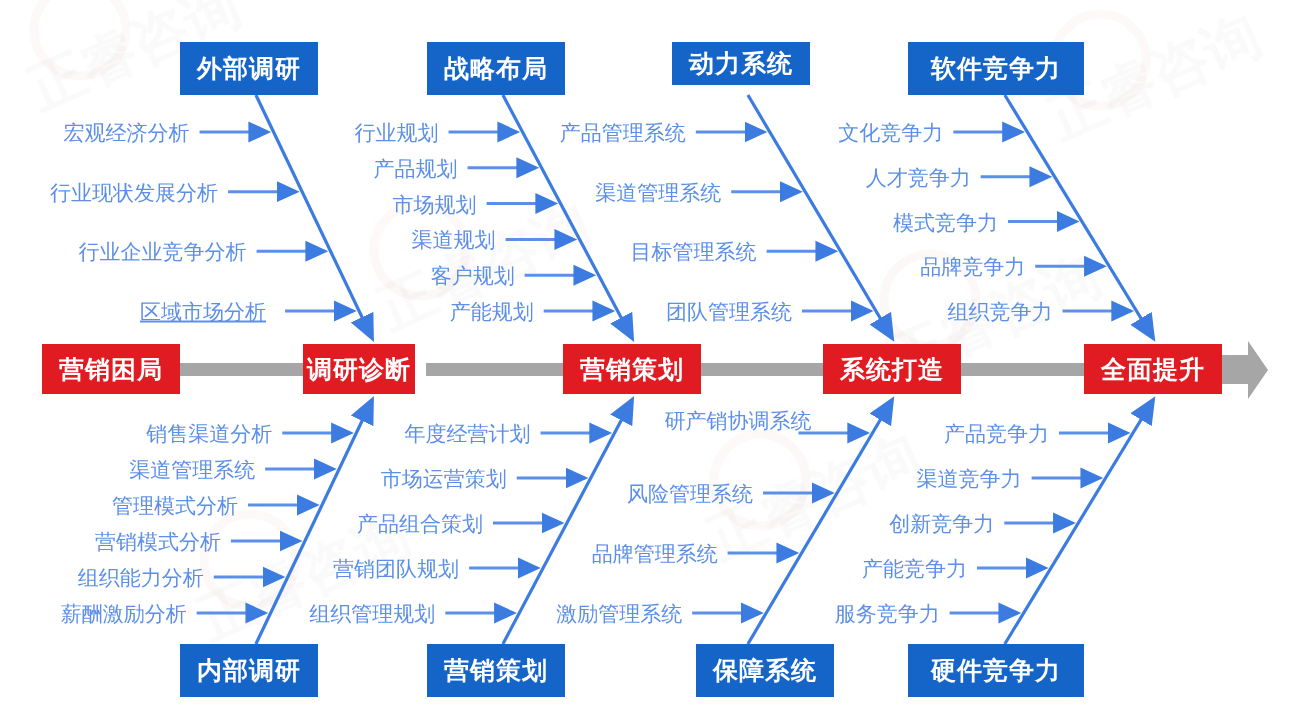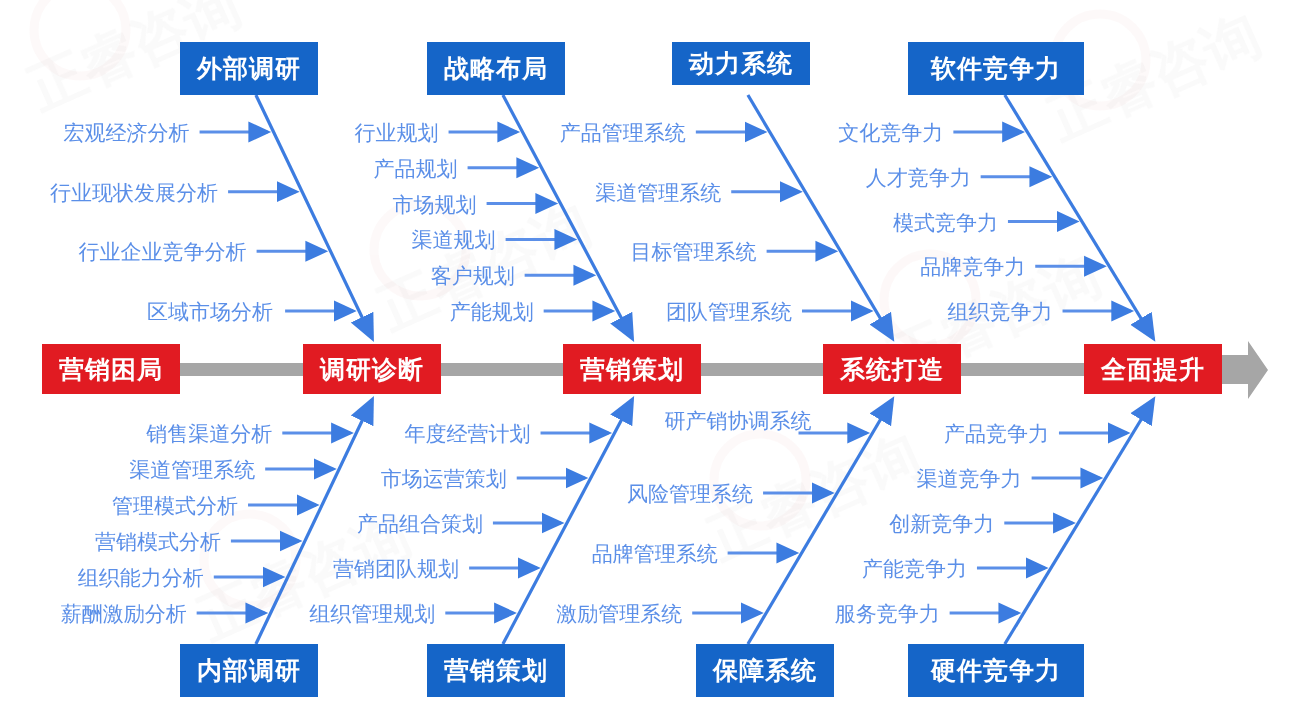--- a/index.html
+++ b/index.html
@@ -121,21 +121,21 @@
   <div class="spine-bar" style="left:696px;top:363px;width:140px;"></div>
   <div class="spine-bar" style="left:956px;top:363px;width:140px;"></div>
   <div class="spine-bar" style="left:1212px;top:363px;width:18px;"></div>
   <svg style="position:absolute;left:1222px;top:341px;width:46px;height:58px;z-index:1;" viewBox="0 0 46 58">
     <path d="M0,14 L26,14 L26,0 L46,29 L26,58 L26,43 L0,43 Z" fill="#A6A6A6"></path>
   </svg>
 
   <div class="spine-box" style="left:42px;top:344px;width:138px;height:50px;">
     <span>营销困局</span>
   </div>
-  <div class="spine-box" style="left:303px;top:344px;width:138px;height:50px;">
+  <div class="spine-box" style="left:303px;top:344px;width:112px;height:50px;">
     <span>调研诊断</span>
   </div>
   <div class="spine-box" style="left:563px;top:344px;width:138px;height:50px;">
     <span>营销策划</span>
   </div>
   <div class="spine-box" style="left:823px;top:344px;width:138px;height:50px;">
     <span>系统打造</span>
   </div>
   <div class="spine-box" style="left:1084px;top:344px;width:138px;height:50px;">
     <span>全面提升</span>
@@ -164,21 +164,21 @@
     <span>保障系统</span>
   </div>
   <div class="cat-box" style="left:908px;top:644px;width:176px;height:53px;">
     <span>硬件竞争力</span>
   </div>
 
   <div id="labels">
       <div class="bone-label r" style="left: 189.578px; top: 132px;">宏观经济分析</div>
       <div class="bone-label r" style="left: 218.085px; top: 191.667px;">行业现状发展分析</div>
       <div class="bone-label r" style="left: 246.593px; top: 251.333px;">行业企业竞争分析</div>
-      <div class="bone-label r" style="left: 273px; top: 311px;">区域市场分析</div>
+      <div class="bone-label r" style="left: 266px; top: 311px; text-decoration: underline;">区域市场分析</div>
       <div class="bone-label r" style="left: 438.557px; top: 132px;">行业规划</div>
       <div class="bone-label r" style="left: 457.577px; top: 167.8px;">产品规划</div>
       <div class="bone-label r" style="left: 476.597px; top: 203.6px;">市场规划</div>
       <div class="bone-label r" style="left: 495.616px; top: 239.4px;">渠道规划</div>
       <div class="bone-label r" style="left: 514.636px; top: 275.2px;">客户规划</div>
       <div class="bone-label r" style="left: 533.656px; top: 311px;">产能规划</div>
       <div class="bone-label r" style="left: 685.841px; top: 132px;">产品管理系统</div>
       <div class="bone-label r" style="left: 721.224px; top: 191.667px;">渠道管理系统</div>
       <div class="bone-label r" style="left: 756.606px; top: 251.333px;">目标管理系统</div>
       <div class="bone-label r" style="left: 791.989px; top: 311px;">团队管理系统</div>

